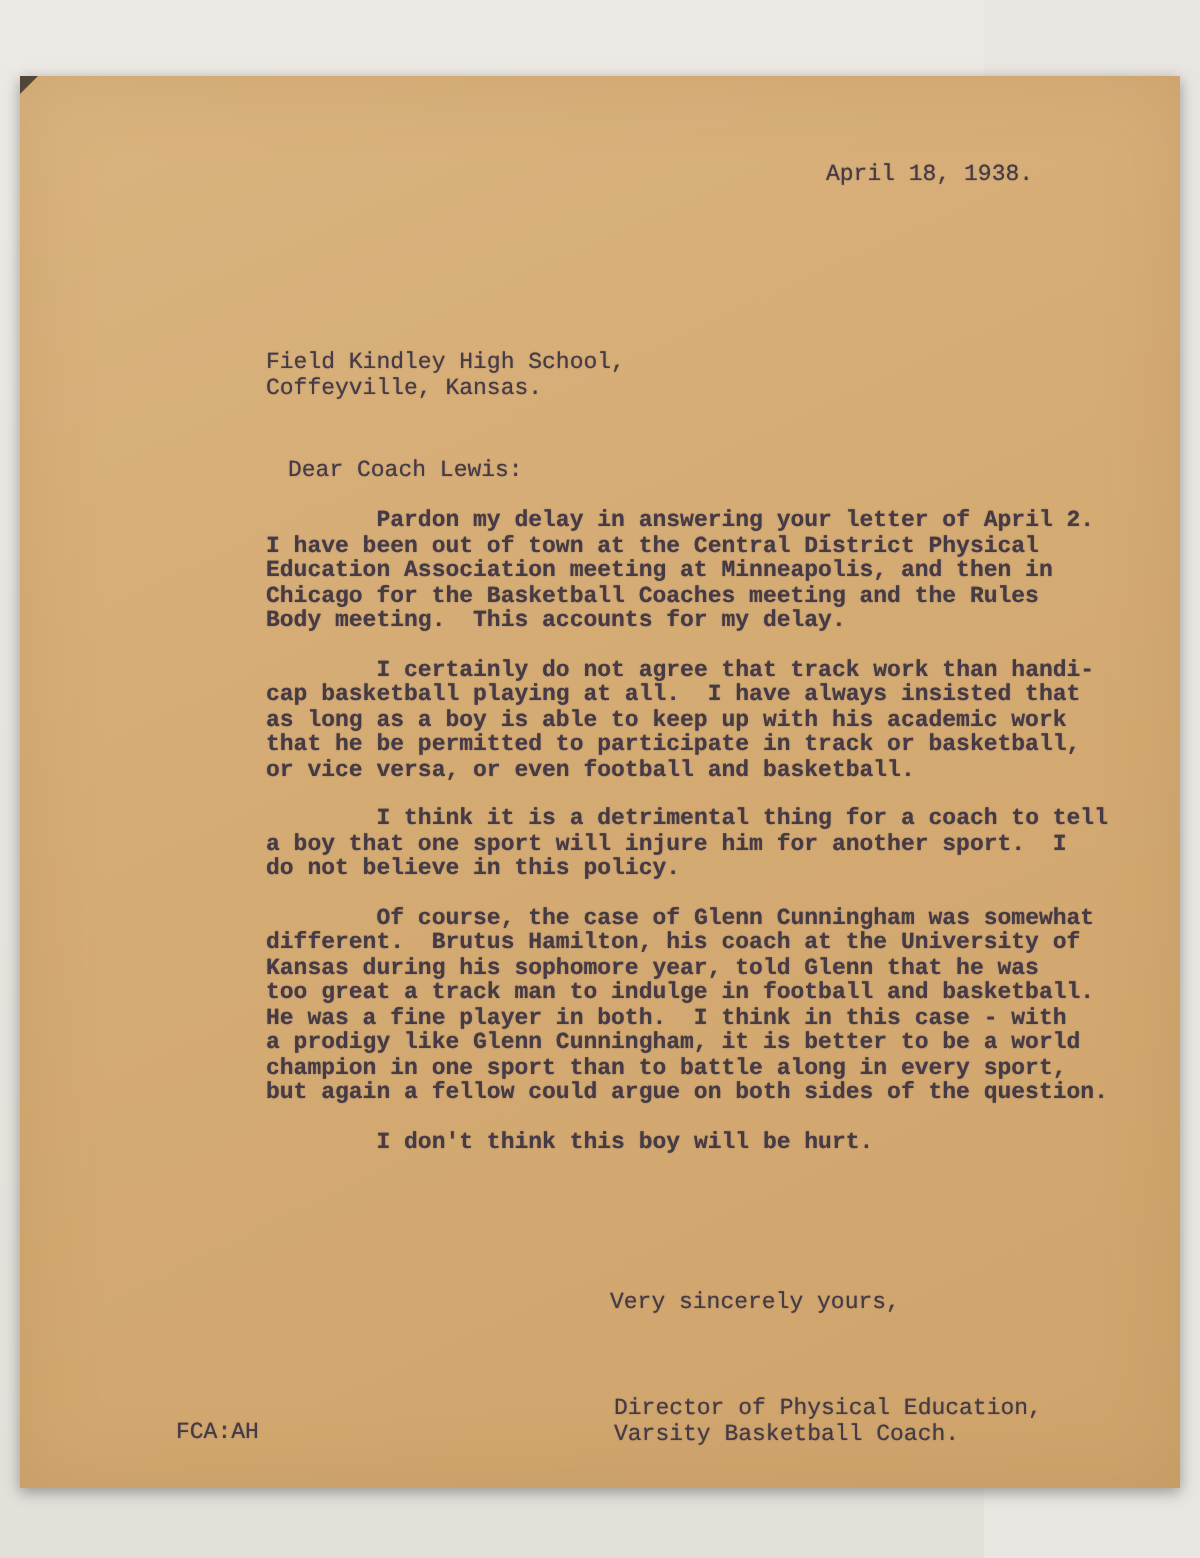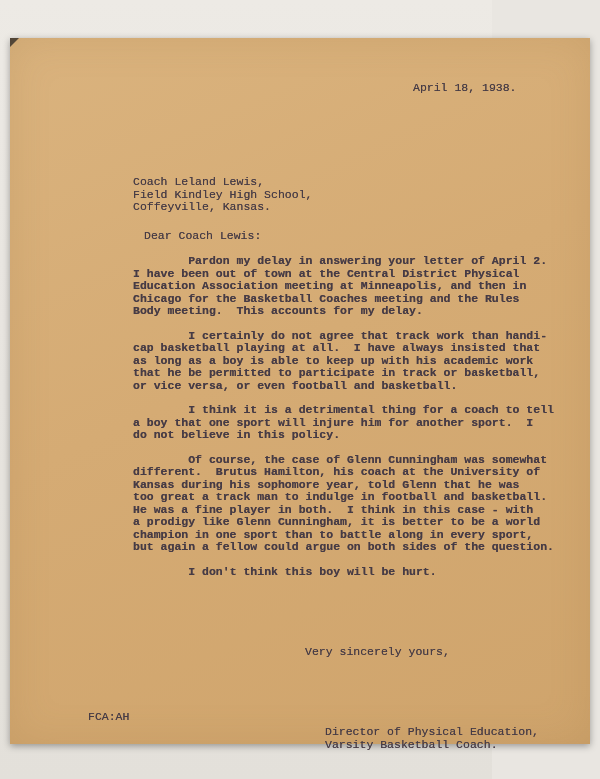--- a/index.html
+++ b/index.html
@@ -76,40 +76,38 @@
     left: 295px;
     top: 608px;
   }
   .initials {
     position: absolute;
     left: 78px;
     top: 673px;
   }
   .signature {
     position: absolute;
-    left: 315px;
+    left: 297px;
     top: 661px;
-    margin-top: 27px;
   }
   .signature div {
     white-space: pre;
   }
 </style>
 </head>
 <body>
 
 <div class="scan">
   <div class="paper">
 
     <div class="corner-mark"></div>
 
     <div class="txt date">April 18, 1938.</div>
 
     <div class="recipient">
-      <div class="txt">Coach Leland Lewis,</div>
       <div class="txt">Field Kindley High School,</div>
       <div class="txt">Coffeyville, Kansas.</div>
     </div>
 
     <div class="txt salutation">Dear Coach Lewis:</div>
 
     <div class="body-block">
       <p>        Pardon my delay in answering your letter of April 2.
 I have been out of town at the Central District Physical
 Education Association meeting at Minneapolis, and then in

